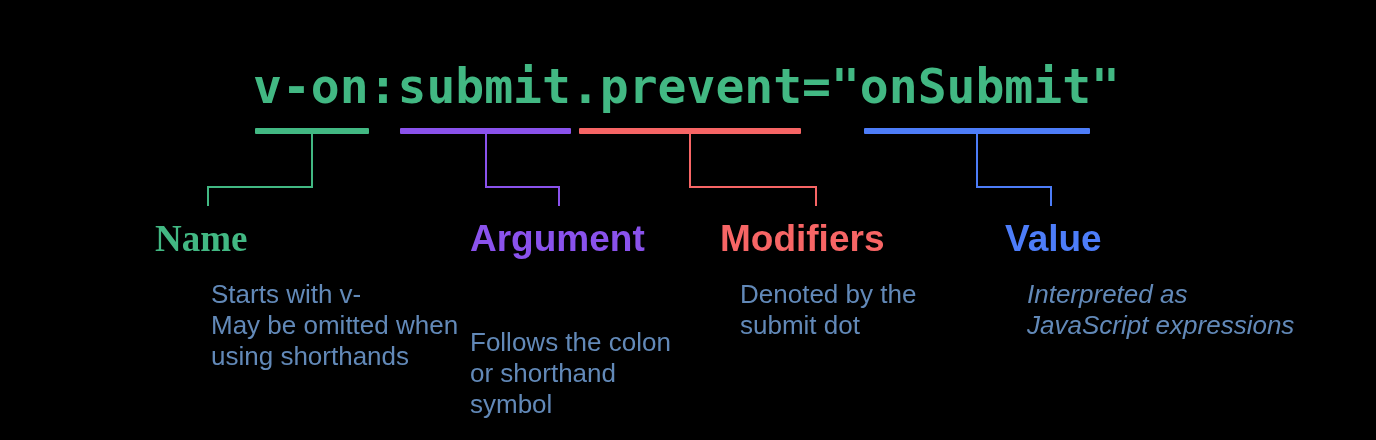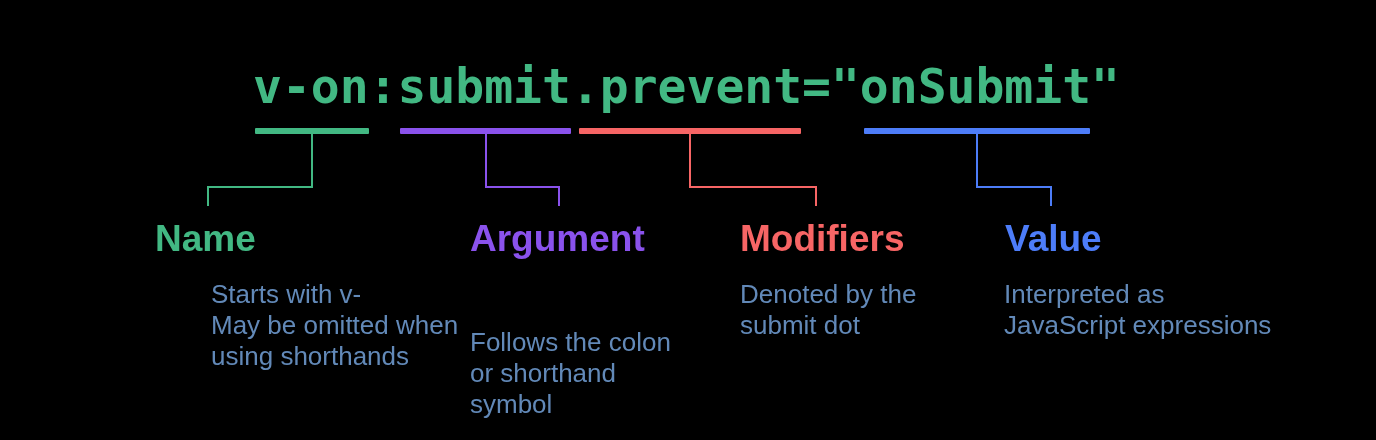--- a/index.html
+++ b/index.html
@@ -65,21 +65,21 @@
     line-height: 31px;
     font-weight: 400;
     white-space: pre-line;
     color: var(--description_text, #6289b8);
   }
   
   .c-name      { background: var(--name_accent); }
   .c-argument  { background: var(--argument_accent); }
   .c-modifiers { background: var(--modifiers_accent); }
   .c-value     { background: var(--value_accent); }
-  .t-name      { color: var(--name_accent); }
+  .t-name      { color: var(--name_accent); font-family: Liberation Serif, serif; }
   .t-argument  { color: var(--argument_accent); }
   .t-modifiers { color: var(--modifiers_accent); }
   .t-value     { color: var(--value_accent); }
 
   
   .bar-name      { left: 255px; width: 114px; }
   .stem-name     { left: 311px; }
   .elbow-name    { left: 207px; width: 106px; }
   .tick-name     { left: 207px; }
   .label-name    { left: 155px; }
@@ -91,30 +91,30 @@
   .elbow-argument{ left: 485px; width: 75px; }
   .tick-argument { left: 558px; }
   .label-argument{ left: 470px; }
   .desc-argument { left: 470px; margin-top: 48px; }
 
   
   .bar-modifiers  { left: 579px; width: 222px; }
   .stem-modifiers { left: 689px; }
   .elbow-modifiers{ left: 689px; width: 128px; }
   .tick-modifiers { left: 815px; }
-  .label-modifiers{ left: 740px; }
+  .label-modifiers{ left: 720px; }
   .desc-modifiers { left: 740px; }
 
   
   .bar-value  { left: 864px; width: 226px; }
   .stem-value { left: 976px; }
   .elbow-value{ left: 976px; width: 76px; }
   .tick-value { left: 1050px; }
   .label-value{ left: 1005px; }
-  .desc-value { left: 1004px; }
+  .desc-value { left: 1027px; font-style: italic; }
 </style>
 </head>
 <body>
 
 <div class="canvas">
 
   <div class="code-line">v-on:submit.prevent="onSubmit"</div>
 
   <div class="bar c-name bar-name"></div>
   <div class="stem c-name stem-name"></div>

